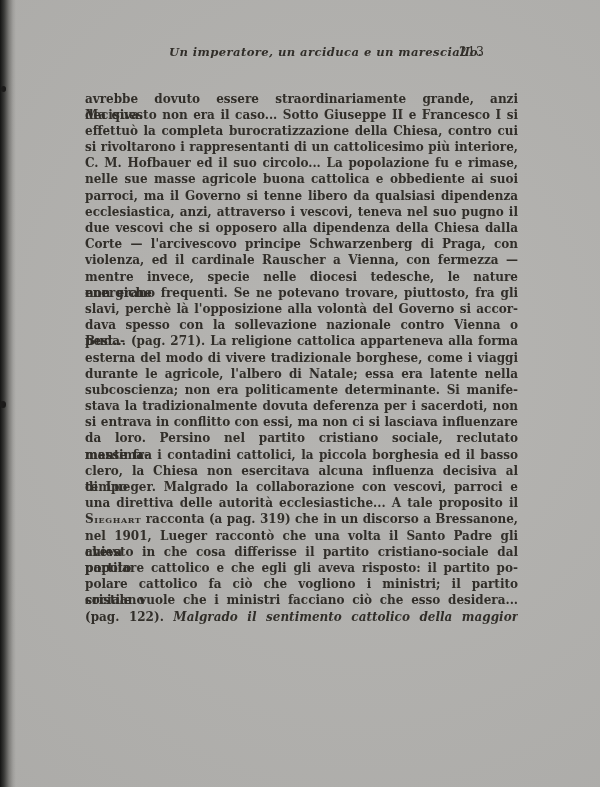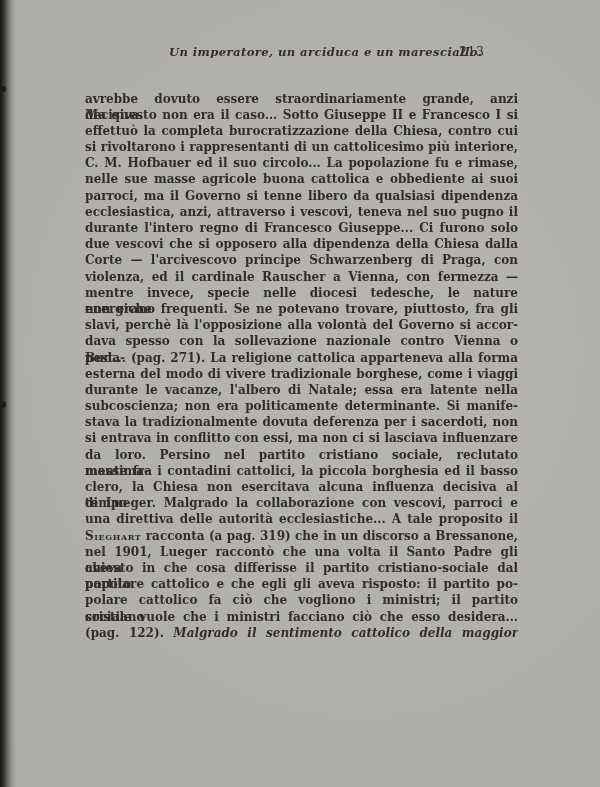--- a/index.html
+++ b/index.html
@@ -72,31 +72,30 @@
 
   <div class="text-block">
       <div class="line"><span>avrebbe dovuto essere straordinariamente grande, anzi decisiva.</span></div>
       <div class="line"><span>Ma questo non era il caso... Sotto Giuseppe II e Francesco I si</span></div>
       <div class="line"><span>effettuò la completa burocratizzazione della Chiesa, contro cui</span></div>
       <div class="line"><span>si rivoltarono i rappresentanti di un cattolicesimo più interiore,</span></div>
       <div class="line"><span>C. M. Hofbauer ed il suo circolo... La popolazione fu e rimase,</span></div>
       <div class="line"><span>nelle sue masse agricole buona cattolica e obbediente ai suoi</span></div>
       <div class="line"><span>parroci, ma il Governo si tenne libero da qualsiasi dipendenza</span></div>
       <div class="line"><span>ecclesiastica, anzi, attraverso i vescovi, teneva nel suo pugno il</span></div>
-      <div class="line"><span>durante l'intero regno di Francesco Giuseppe... Ci furono solo</span></div>
       <div class="line"><span>due vescovi che si opposero alla dipendenza della Chiesa dalla</span></div>
       <div class="line"><span>Corte — l'arcivescovo principe Schwarzenberg di Praga, con</span></div>
       <div class="line"><span>violenza, ed il cardinale Rauscher a Vienna, con fermezza —</span></div>
       <div class="line"><span>mentre invece, specie nelle diocesi tedesche, le nature energiche</span></div>
       <div class="line"><span>non erano frequenti. Se ne potevano trovare, piuttosto, fra gli</span></div>
       <div class="line"><span>slavi, perchè là l'opposizione alla volontà del Governo si accor-</span></div>
       <div class="line"><span>dava spesso con la sollevazione nazionale contro Vienna o Buda-</span></div>
       <div class="line"><span>pest... (pag. 271). La religione cattolica apparteneva alla forma</span></div>
       <div class="line"><span>esterna del modo di vivere tradizionale borghese, come i viaggi</span></div>
-      <div class="line"><span>durante le vacanze, l'albero di Natale; essa era latente nella</span></div>
+      <div class="line"><span>durante le agricole, l'albero di Natale; essa era latente nella</span></div>
       <div class="line"><span>subcoscienza; non era politicamente determinante. Si manife-</span></div>
       <div class="line"><span>stava la tradizionalmente dovuta deferenza per i sacerdoti, non</span></div>
       <div class="line"><span>si entrava in conflitto con essi, ma non ci si lasciava influenzare</span></div>
       <div class="line"><span>da loro. Persino nel partito cristiano sociale, reclutato massima-</span></div>
       <div class="line"><span>mente fra i contadini cattolici, la piccola borghesia ed il basso</span></div>
       <div class="line"><span>clero, la Chiesa non esercitava alcuna influenza decisiva al tempo</span></div>
       <div class="line"><span>di Lueger. Malgrado la collaborazione con vescovi, parroci e</span></div>
       <div class="line"><span>una direttiva delle autorità ecclesiastiche... A tale proposito il</span></div>
       <div class="line"><span class="sc">Sieghart</span><span> racconta (a pag. 319) che in un discorso a Bressanone,</span></div>
       <div class="line"><span>nel 1901, Lueger raccontò che una volta il Santo Padre gli aveva</span></div>

